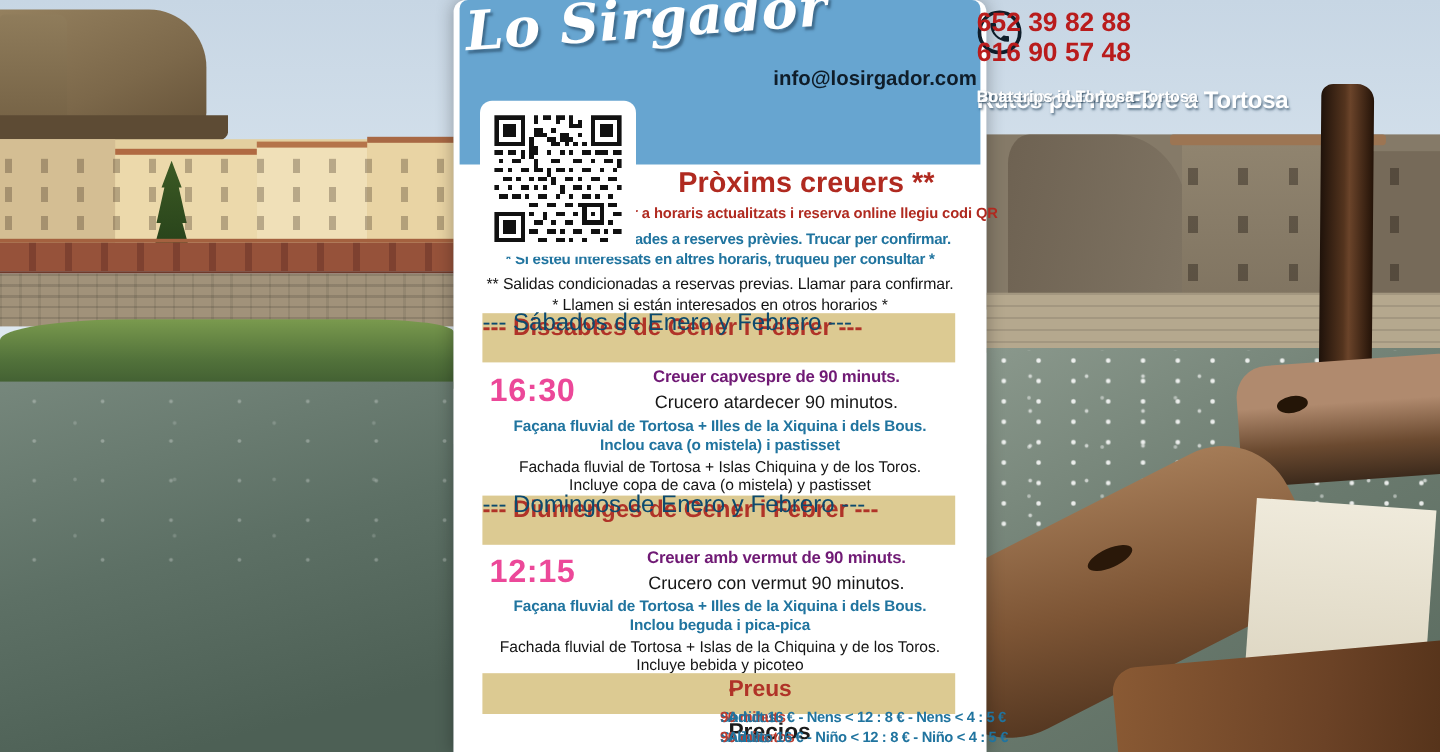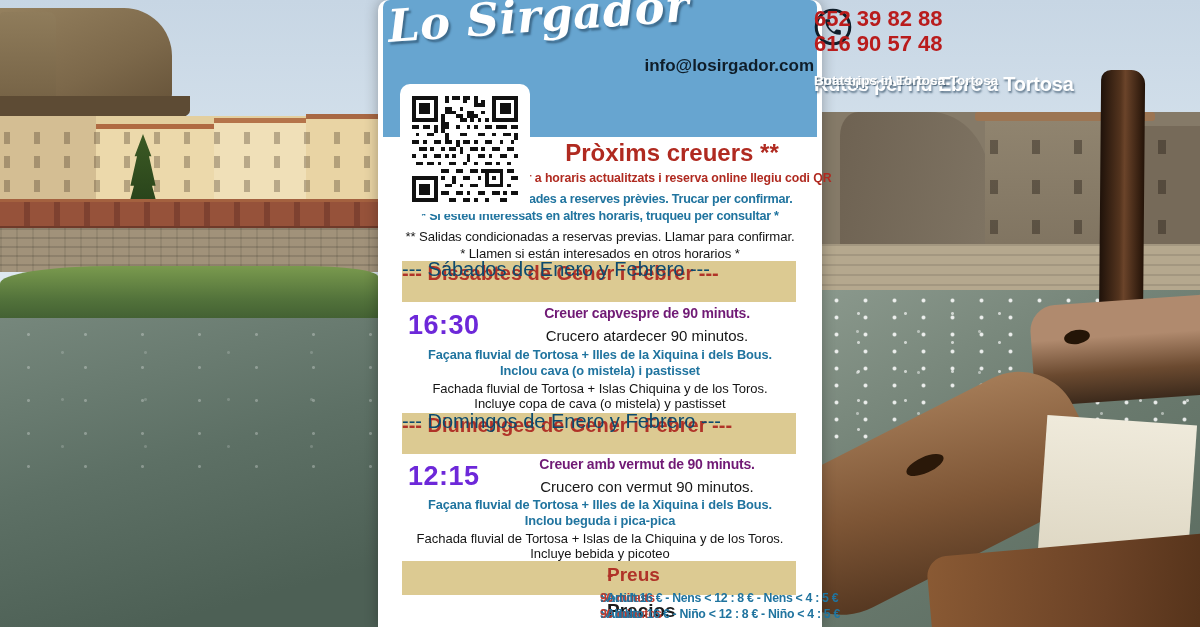--- a/index.html
+++ b/index.html
@@ -120,21 +120,21 @@
   .line-dark{left:0;right:0;text-align:center;color:#151515;font-size:13.2px;
       white-space:nowrap;letter-spacing:-.1px;}
   .n-ca1{top:192px;}.n-ca2{top:209px;}.n-es1{top:229px;}.n-es2{top:246px;}
 
   .banner{left:24px;right:26px;background:#dcca92;text-align:center;}
   .banner1{top:261px;height:41px;}
   .banner2{top:413px;height:41px;}
   .banner-ca{position:static;display:block;font-size:20px;font-weight:700;color:#b03328;
       line-height:23px;margin-top:1px;white-space:nowrap;}
   .banner-es{position:static;display:block;font-size:20px;color:#0c4a6e;line-height:17px;white-space:nowrap;}
-  .time{color:#6d28d9;font-weight:700;font-size:27px;letter-spacing:.5px;white-space:nowrap;}
+  .time{color:#ec4899;font-weight:700;font-size:27px;letter-spacing:.5px;white-space:nowrap;}
   .time1{left:30px;top:310px;}.time2{left:30px;top:461px;}
   .sec-title{left:96px;right:2px;text-align:center;font-weight:700;color:#701a75;
       font-size:14px;white-space:nowrap;letter-spacing:-.2px;}
   .sec1-title{top:305px;}.sec2-title{top:456px;}
   .sec-sub{left:96px;right:2px;text-align:center;color:#161616;font-size:15px;white-space:nowrap;}
   .sec1-sub{top:327px;}.sec2-sub{top:478px;}
   .desc-blue{left:0;right:0;text-align:center;color:#20749f;font-weight:700;
       font-size:12.8px;white-space:nowrap;letter-spacing:-.1px;}
   .desc-dark{left:0;right:0;text-align:center;color:#151515;font-size:13px;white-space:nowrap;}
   .s1b1{top:347px;}.s1b2{top:363px;}.s1d1{top:381px;}.s1d2{top:396px;}

